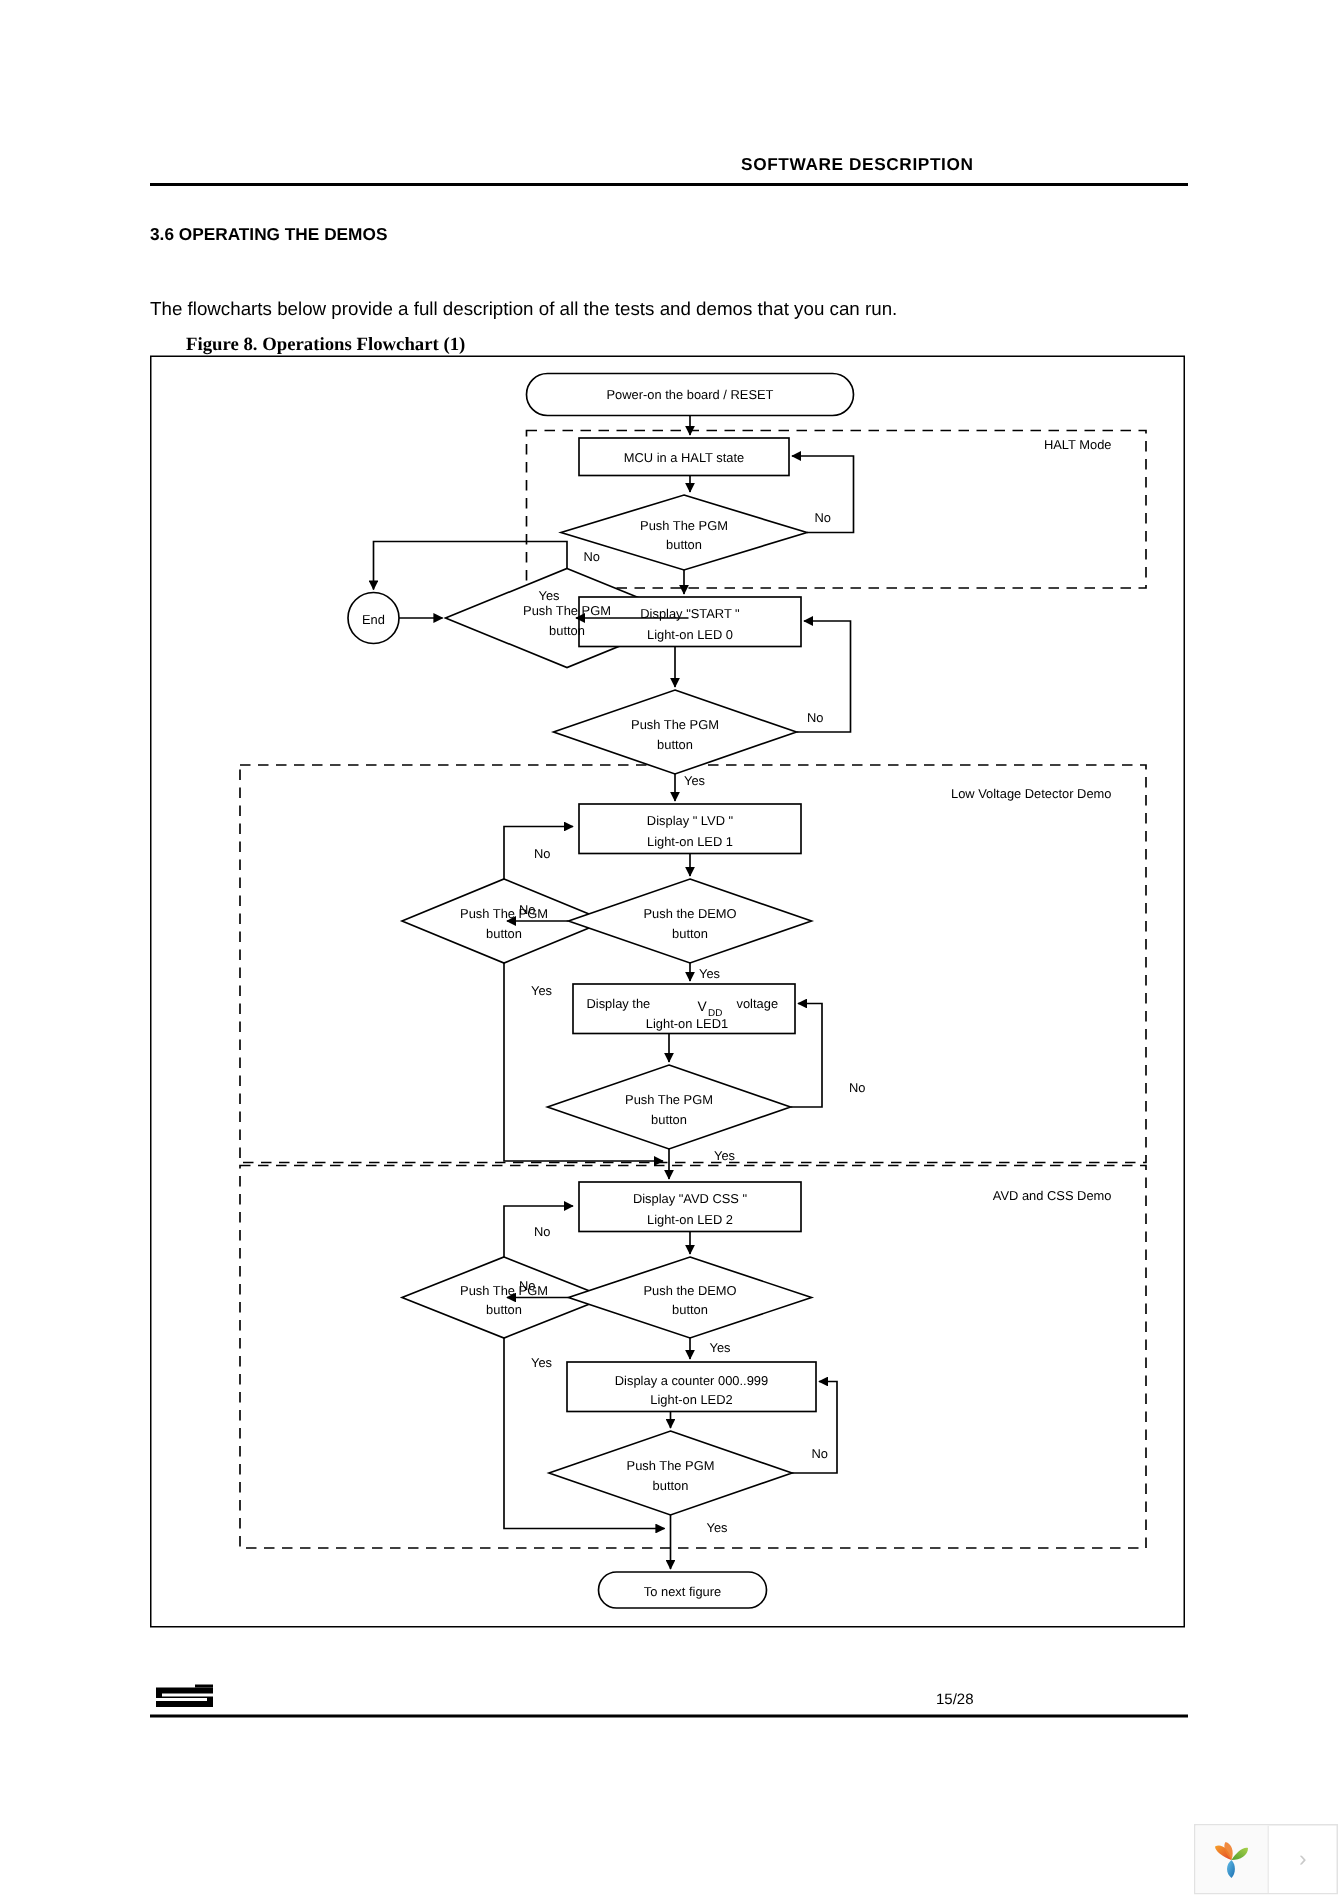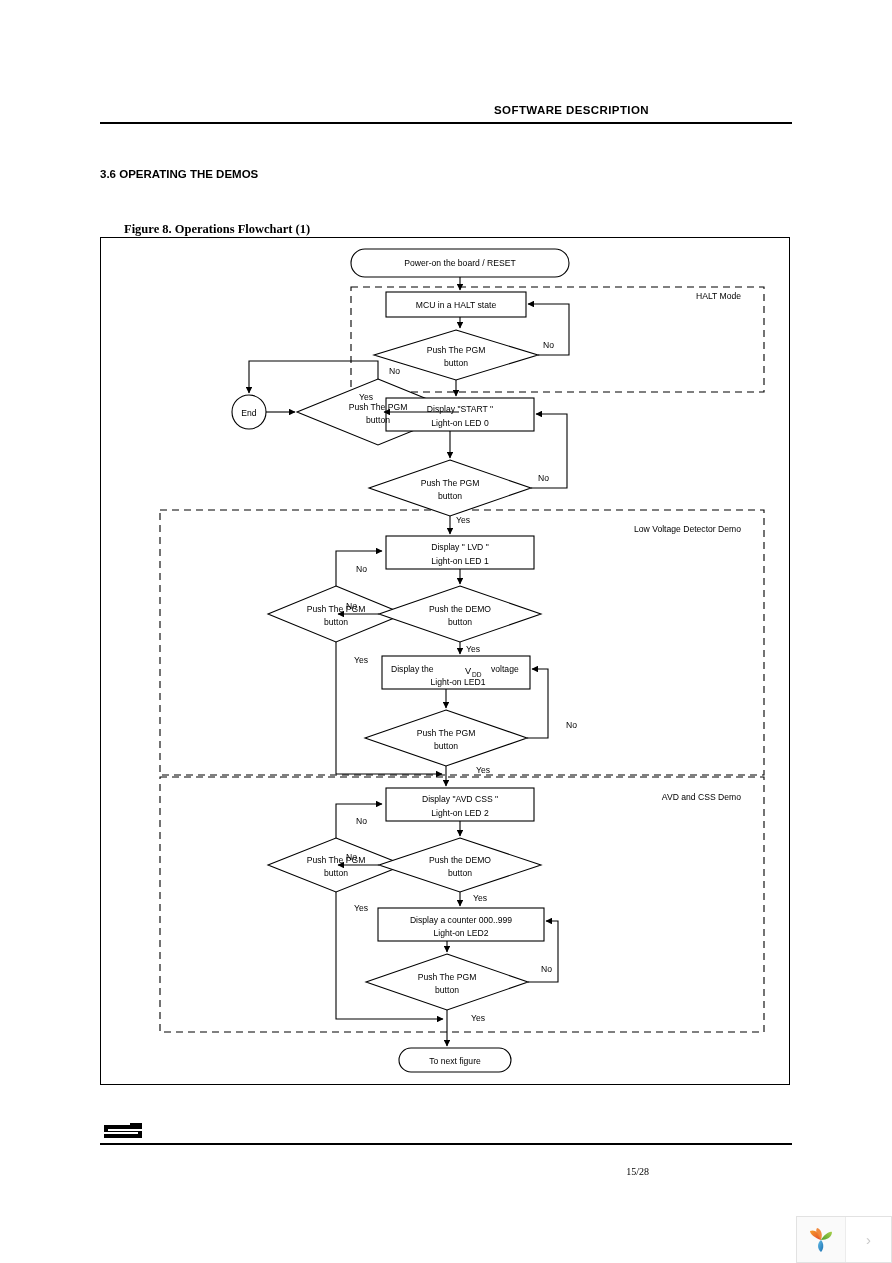--- a/index.html
+++ b/index.html
@@ -18,21 +18,21 @@
     font-size:11.5px; font-weight:bold; letter-spacing:.4px;
     white-space:nowrap;
   }
   .hdr-rule{
     position:absolute; left:100px; top:122px; width:692px; height:2px;
     background:#000;
   }
 
   
   .sect-head{
-    position:absolute; left:100px; top:168px;
+    position:absolute; left:100px; top:151px;
     font-family:"Liberation Sans", sans-serif;
     font-size:11.5px; font-weight:bold; white-space:nowrap;
   }
   .intro{
     position:absolute; left:100px; top:199px;
     font-family:"Liberation Sans", sans-serif;
     font-size:12.5px; white-space:nowrap;
   }
   .fig-cap{
     position:absolute; left:100px; top:222px;
@@ -48,22 +48,22 @@
     background:#fff;
   }
   .fig-svg{position:absolute;left:0;top:0;}
 
   
   .foot-rule{
     position:absolute; left:100px; top:1143px; width:692px; height:2px;background:#000;
   }
   .pageno{
     position:absolute; right:100px; top:1128px;
-    font-family:Liberation Serif, serif;
-    font-size:10px; white-space:nowrap;margin-top:38px;
+    font-family:Liberation Sans, sans-serif;
+    font-size:10px; white-space:nowrap;
   }
   .st-logo{position:absolute; left:102px; top:1122px;}
 
   
   .widget{
     position:absolute; left:796px; top:1216px;
     width:96px; height:47px;
     display:flex; align-items:stretch;
     border:1px solid #e2e2e2; box-sizing:border-box;
     background:#fff;
@@ -88,20 +88,21 @@
 </style>
 </head>
 <body>
 
 <div class="page">
 
   <div class="hdr-title">SOFTWARE DESCRIPTION</div>
   <div class="hdr-rule"></div>
 
   <div class="sect-head">3.6 OPERATING THE DEMOS</div>
+  <div class="intro">The flowcharts below provide a full description of all the tests and demos that you can run.</div>
   <div class="fig-cap">Figure 8. Operations Flowchart (1)</div>
 
   <div class="fig-frame">
     <svg class="fig-svg" width="690" height="848" viewBox="0 0 690 848">
       <defs>
         <marker id="ah" viewBox="0 0 10 10" refX="9.2" refY="5" markerWidth="6" markerHeight="6" orient="auto-start-reverse">
           <path d="M 0 0 L 10 5 L 0 10 z" fill="#000"></path>
         </marker>
       </defs>
 

